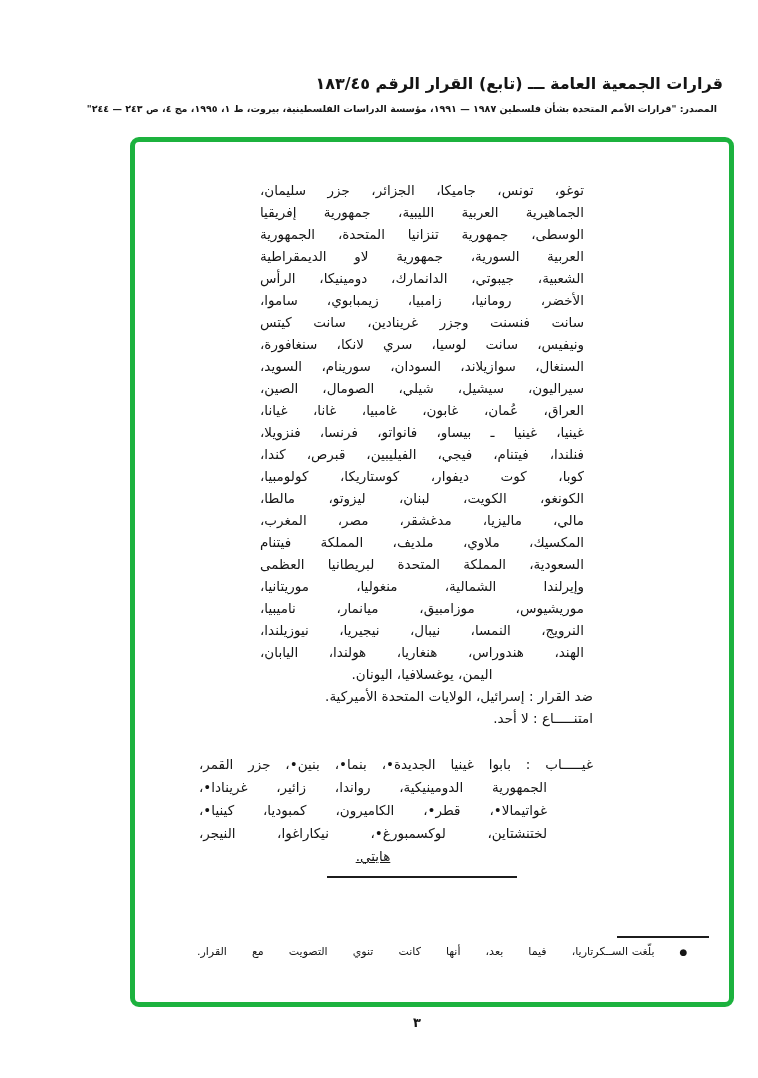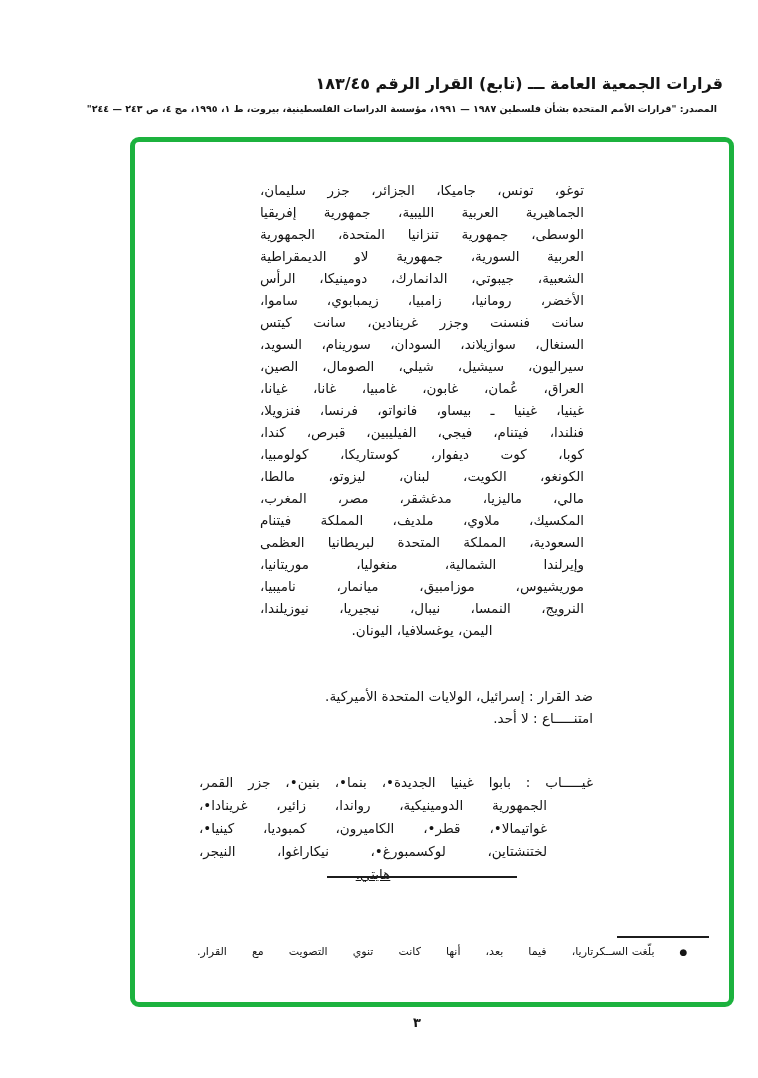--- a/index.html
+++ b/index.html
@@ -25,21 +25,21 @@
   }
   .tline{text-align:justify;text-align-last:justify;}
   .in-favour .tline:last-child{text-align-last:center;}
   .vote-line{
     position:absolute;right:212px;direction:rtl;white-space:nowrap;
     font-size:13.5px;line-height:22px;text-align:center;
   }
   .against{top:685px;}
   .abstain{top:707px;}
   .absent{
-    position:absolute;top:771px;right:212px;width:394px;direction:rtl;
+    position:absolute;top:753px;right:212px;width:394px;direction:rtl;
     font-size:13.5px;line-height:23px;
   }
   .absent .tline{margin-right:46px;}
   .absent .tline:first-child{margin-right:0;}
   .absent .tline:last-child{text-align-last:center;text-decoration:underline;}
   .sep-main{position:absolute;top:876px;left:280px;width:190px;height:2px;background:#1c1c1c;}
   .sep-foot{position:absolute;top:936px;left:570px;width:92px;height:2px;background:#1c1c1c;}
   .footnote{
     position:absolute;top:943px;right:96px;width:512px;direction:rtl;
     font-size:11px;line-height:17px;text-align:justify;text-align-last:justify;
@@ -62,33 +62,35 @@
   <div class="green-frame"></div>
 
   <div class="in-favour">
       <div class="tline">توغو، تونس، جاميكا، الجزائر، جزر سليمان،</div>
       <div class="tline">الجماهيرية العربية الليبية، جمهورية إفريقيا</div>
       <div class="tline">الوسطى، جمهورية تنزانيا المتحدة، الجمهورية</div>
       <div class="tline">العربية السورية، جمهورية لاو الديمقراطية</div>
       <div class="tline">الشعبية، جيبوتي، الدانمارك، دومينيكا، الرأس</div>
       <div class="tline">الأخضر، رومانيا، زامبيا، زيمبابوي، ساموا،</div>
       <div class="tline">سانت فنسنت وجزر غرينادين، سانت كيتس</div>
+      <div class="tline">ونيفيس، سانت لوسيا، سري لانكا، سنغافورة،</div>
       <div class="tline">السنغال، سوازيلاند، السودان، سورينام، السويد،</div>
       <div class="tline">سيراليون، سيشيل، شيلي، الصومال، الصين،</div>
       <div class="tline">العراق، عُمان، غابون، غامبيا، غانا، غيانا،</div>
       <div class="tline">غينيا، غينيا ـ بيساو، فانواتو، فرنسا، فنزويلا،</div>
       <div class="tline">فنلندا، فيتنام، فيجي، الفيليبين، قبرص، كندا،</div>
       <div class="tline">كوبا، كوت ديفوار، كوستاريكا، كولومبيا،</div>
       <div class="tline">الكونغو، الكويت، لبنان، ليزوتو، مالطا،</div>
       <div class="tline">مالي، ماليزيا، مدغشقر، مصر، المغرب،</div>
       <div class="tline">المكسيك، ملاوي، ملديف، المملكة فيتنام</div>
       <div class="tline">السعودية، المملكة المتحدة لبريطانيا العظمى</div>
       <div class="tline">وإيرلندا الشمالية، منغوليا، موريتانيا،</div>
       <div class="tline">موريشيوس، موزامبيق، ميانمار، ناميبيا،</div>
       <div class="tline">النرويج، النمسا، نيبال، نيجيريا، نيوزيلندا،</div>
+      <div class="tline">الهند، هندوراس، هنغاريا، هولندا، اليابان،</div>
       <div class="tline">اليمن، يوغسلافيا، اليونان.</div>
     </div>
 
   <div class="vote-line against">ضد القرار : إسرائيل، الولايات المتحدة الأميركية.</div>
 
   <div class="vote-line abstain">امتنـــــاع : لا أحد.</div>
 
   <div class="absent">
       <div class="tline">غيـــــاب : بابوا غينيا الجديدة•، بنما•، بنين•، جزر القمر،</div>
       <div class="tline">الجمهورية الدومينيكية، رواندا، زائير، غرينادا•،</div>

